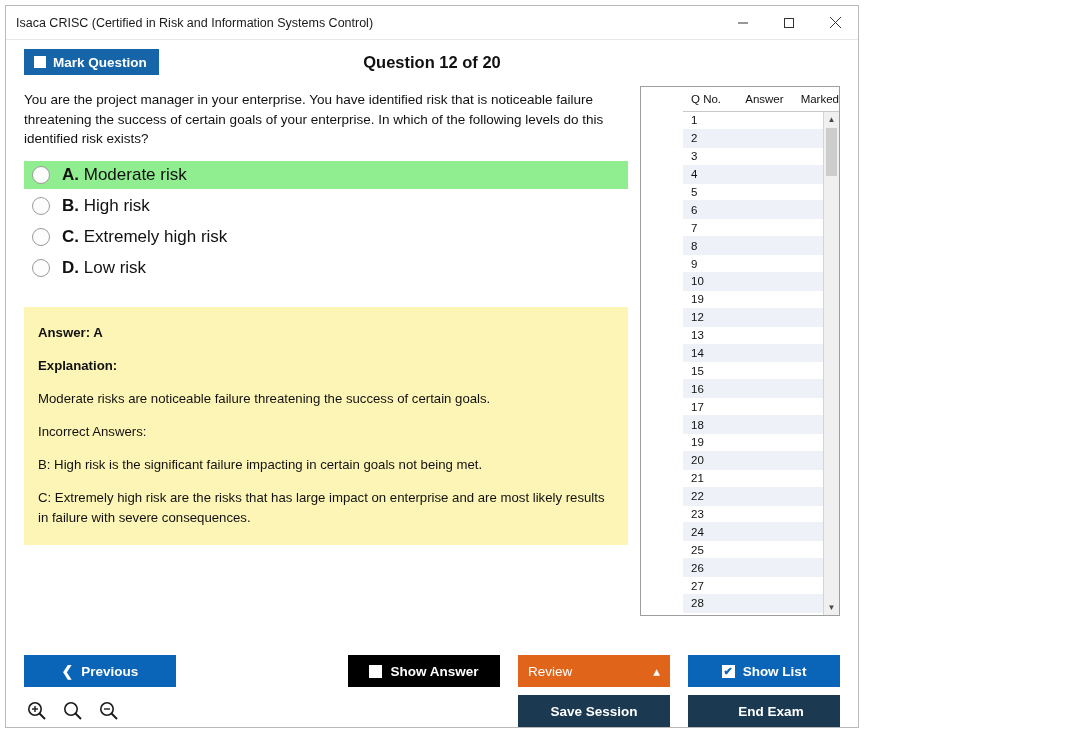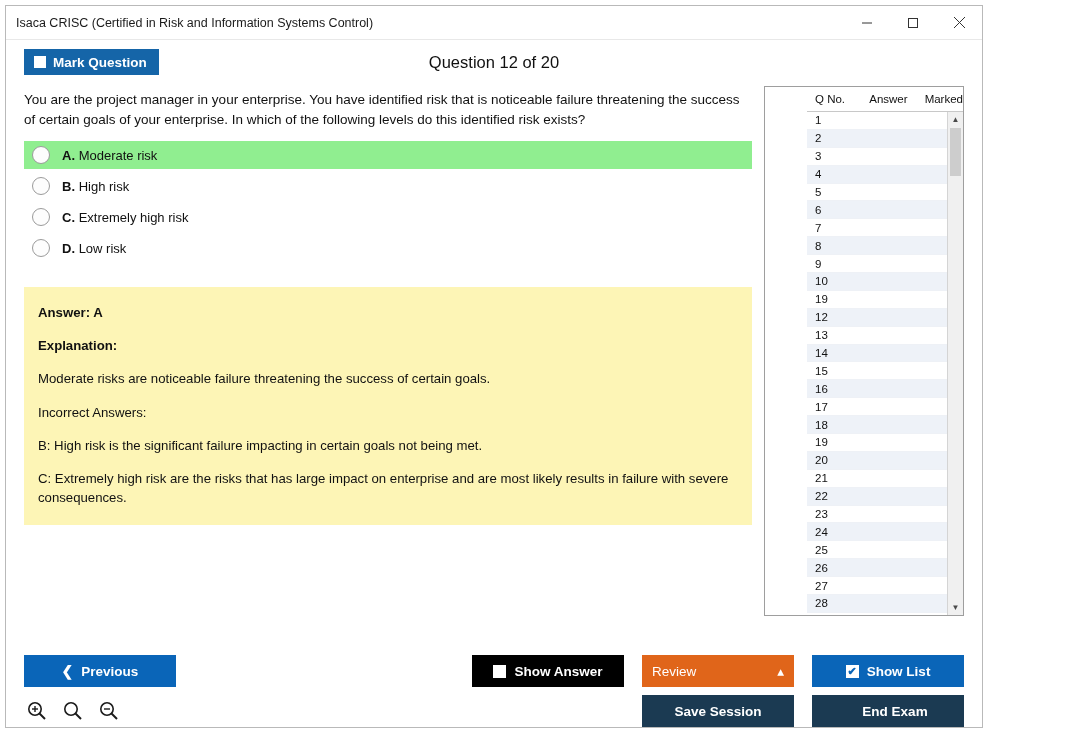--- a/index.html
+++ b/index.html
@@ -10,21 +10,21 @@
   body {
     font-family: "Liberation Sans", sans-serif;
     width: 1075px;
     height: 735px;
     overflow: hidden;
   }
   .app-window {
     position: absolute;
     left: 5px;
     top: 5px;
-    width: 978px;
+    width: 854px;
     height: 723px;
     background: #ffffff;
     border: 1px solid #b9b9b9;
     box-sizing: border-box;
     display: flex;
     flex-direction: column;
   }
   
   .titlebar {
     height: 33px;
@@ -93,21 +93,21 @@
     height: 12px;
     background: #ffffff;
     display: inline-block;
   }
   .question-heading {
     position: absolute;
     left: 0;
     right: 0;
     text-align: center;
     font-size: 16.5px;
-    font-weight: normal;
+    font-weight: bold;
     color: #111;
     pointer-events: none;
   }
 
   
   .body-split {
     flex: 1;
     display: flex;
     align-items: flex-start;
     padding: 0 18px;
@@ -145,21 +145,21 @@
   .radio {
     width: 16px;
     height: 16px;
     border: 1px solid #9b9b9b;
     border-radius: 50%;
     background: #fdfdfd;
     flex: none;
     margin-right: 12px;
   }
   .opt-label {
-    font-size: 13px;
+    font-size: 17px;
     color: #111;
   }
   .opt-label b { font-weight: bold; }
 
   .answer-box {
     background: #fdf5b6;
     margin-top: 22px;
     padding: 16px 14px 18px 14px;
     box-sizing: border-box;
   }

